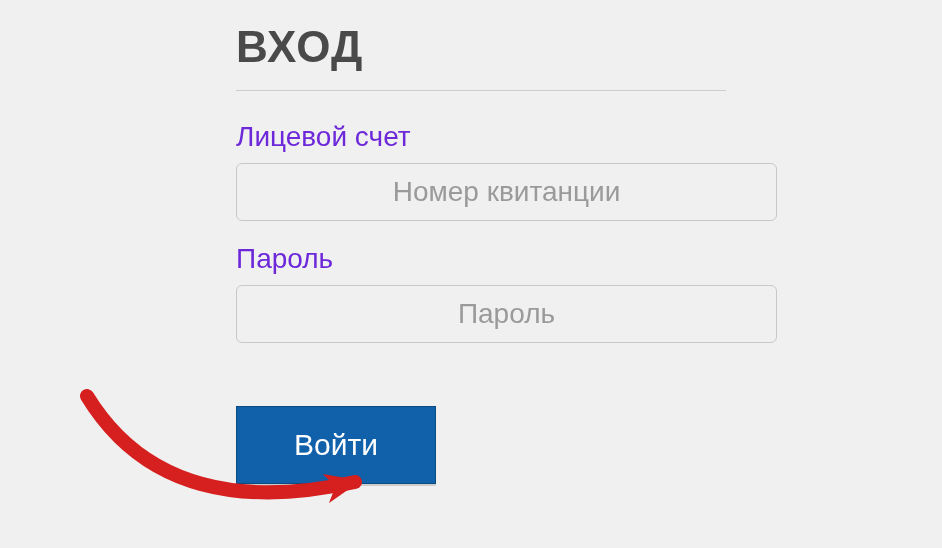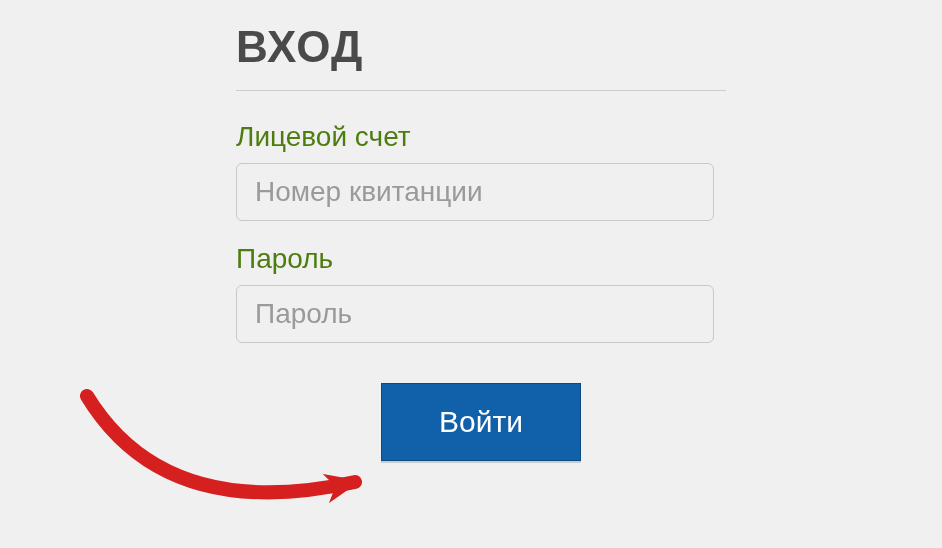--- a/index.html
+++ b/index.html
@@ -30,43 +30,43 @@
     .divider {
       border: none;
       border-top: 1px solid #ccc;
       margin-bottom: 30px;
     }
     .field-group {
       margin-bottom: 22px;
     }
     .field-label {
       font-size: 28px;
-      color: #4d7c0f;
+      color: #6d28d9;
       margin-bottom: 10px;
       display: block;
       font-weight: normal;
     }
     .text-input {
-      width: 478px;
+      width: 541px;
       height: 58px;
       border: 1px solid #c8c8c8;
       border-radius: 6px;
       padding: 0 18px;
       font-size: 28px;
       color: #5a5a5a;
       background: #f0f0f0;
       outline: none;
+      text-align: center;
     }
     .text-input::placeholder {
       color: #9a9a9a;
     }
     .submit-row {
       display: flex;
-      justify-content: center;
-      margin-top: 40px;
+      margin-top: 63px;
     }
     .login-button {
       width: 200px;
       height: 78px;
       background: #1160aa;
       color: #ffffff;
       border: 1px solid #0c4a82;
       font-size: 30px;
       cursor: pointer;
       box-shadow: 0 2px 0 rgba(0,0,0,0.15);

